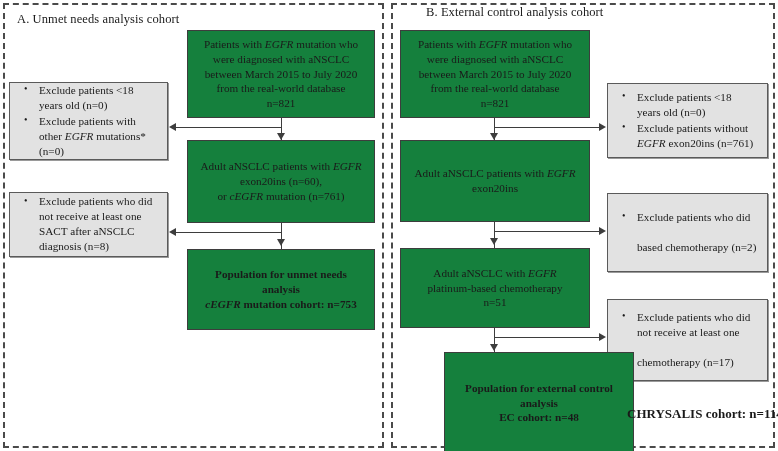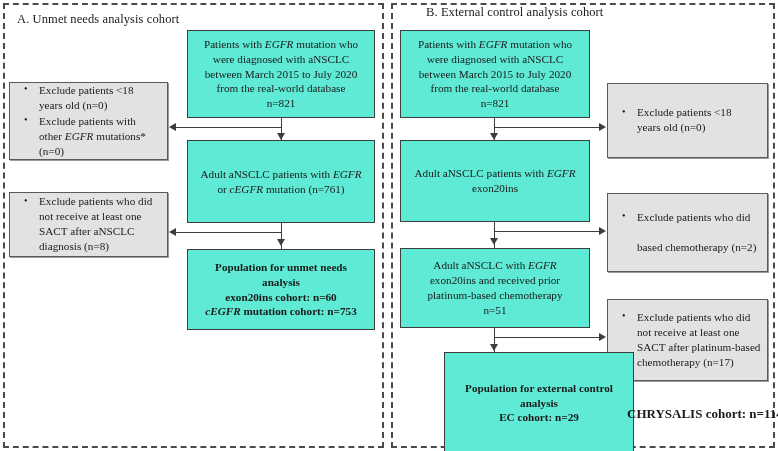--- a/index.html
+++ b/index.html
@@ -26,21 +26,21 @@
   .panel-title {
     position: absolute;
     font-size: 12.5px;
     letter-spacing: 0.1px;
     white-space: nowrap;
   }
 
   .box {
     position: absolute;
     border: 1.4px solid #3d3d3d;
-    background: #5eead4;
+    background: #15803d;
     display: flex;
     align-items: center;
     justify-content: center;
     text-align: center;
     font-size: 11.2px;
     line-height: 1.33;
     padding: 3px 6px;
   }
   .box.shaded {
     background: #e2e2e2;
@@ -145,20 +145,21 @@
         <span>other </span><i>EGFR</i><span> mutations*</span><br>
         <span>(n=0)</span>
       </li>
     </ul>
   </div>
 </div>
 
 <div class="box" id="a-mid" style="left:187px; top:140px; width:188px; height:83px;">
   <div class="box-inner">
     <div><span>Adult aNSCLC patients with </span><i>EGFR</i></div>
+    <div>exon20ins (n=60),</div>
     <div><span>or </span><i>cEGFR</i><span> mutation (n=761)</span></div>
   </div>
 </div>
 
 <div class="vline" style="left:281px; top:223px; height:26px;"></div>
 <div class="hline" style="left:176px; top:232px; width:105px;"></div>
 <div class="arrow-left" style="left:169px; top:227.5px;"></div>
 <div class="arrow-down" style="left:276.5px; top:239px;"></div>
 
 <div class="box shaded" id="a-excl-2" style="left:9px; top:192px; width:159px; height:65px;">
@@ -171,21 +172,20 @@
         <span>diagnosis (n=8)</span>
       </li>
     </ul>
   </div>
 </div>
 
 <div class="box bold" id="a-final" style="left:187px; top:249px; width:188px; height:81px;">
   <div class="box-inner">
     <div>Population for unmet needs</div>
     <div>analysis</div>
-    <div>exon20ins cohort: n=60</div>
     <div><i>cEGFR</i><span> mutation cohort: n=753</span></div>
   </div>
 </div>
 
 <div class="panel" id="panel-b"></div>
 
 <div class="panel-title" style="left:406px; top:5px;margin-left:20px;">B. External control analysis cohort</div>
 
 <div class="box" id="b-source" style="left:400px; top:30px; width:190px; height:88px;">
   <div class="box-inner">
@@ -202,20 +202,24 @@
 <div class="arrow-right" style="left:599px; top:122.5px;"></div>
 <div class="arrow-down" style="left:489.5px; top:133px;"></div>
 
 <div class="box shaded" id="b-excl-1" style="left:607px; top:83px; width:161px; height:75px;">
   <div class="box-inner">
     <ul class="bullets indented">
       <li>
         <span>Exclude patients &lt;18</span><br>
         <span>years old (n=0)</span>
       </li>
+      <li>
+        <span>Exclude patients without</span><br>
+        <i>EGFR</i><span> exon20ins (n=761)</span>
+      </li>
     </ul>
   </div>
 </div>
 
 <div class="box" id="b-mid-1" style="left:400px; top:140px; width:190px; height:82px;">
   <div class="box-inner">
     <div><span>Adult aNSCLC patients with </span><i>EGFR</i></div>
     <div>exon20ins</div>
   </div>
 </div>
@@ -233,45 +237,44 @@
         <br>
         <span>based chemotherapy (n=2)</span>
       </li>
     </ul>
   </div>
 </div>
 
 <div class="box" id="b-mid-2" style="left:400px; top:248px; width:190px; height:80px;">
   <div class="box-inner">
     <div><span>Adult aNSCLC with </span><i>EGFR</i></div>
-    <div>exon20ins and received prior</div>
     <div>platinum-based chemotherapy</div>
     <div>n=51</div>
   </div>
 </div>
 
 <div class="vline" style="left:494px; top:328px; height:26px;"></div>
 <div class="hline" style="left:494px; top:337px; width:105px;"></div>
 <div class="arrow-right" style="left:599px; top:332.5px;"></div>
 <div class="arrow-down" style="left:489.5px; top:344px;"></div>
 
 <div class="box shaded" id="b-excl-3" style="left:607px; top:299px; width:161px; height:82px;">
   <div class="box-inner">
     <ul class="bullets indented">
       <li>
         <span>Exclude patients who did</span><br>
         <span>not receive at least one</span><br>
-        <span>SACT after platinum-based</span><br>
+        <br>
         <span>chemotherapy (n=17)</span>
       </li>
     </ul>
   </div>
 </div>
 
 <div class="box bold" id="b-final" style="left:400px; top:352px; width:190px; height:102px;margin-left:44px;">
   <div class="box-inner">
     <div>Population for external control</div>
     <div>analysis</div>
-    <div>EC cohort: n=29</div>
+    <div>EC cohort: n=48</div>
   </div>
 </div>
 
 <div class="free-label" style="left:627px; top:406px;">CHRYSALIS cohort: n=114</div>
 
 </body></html>

